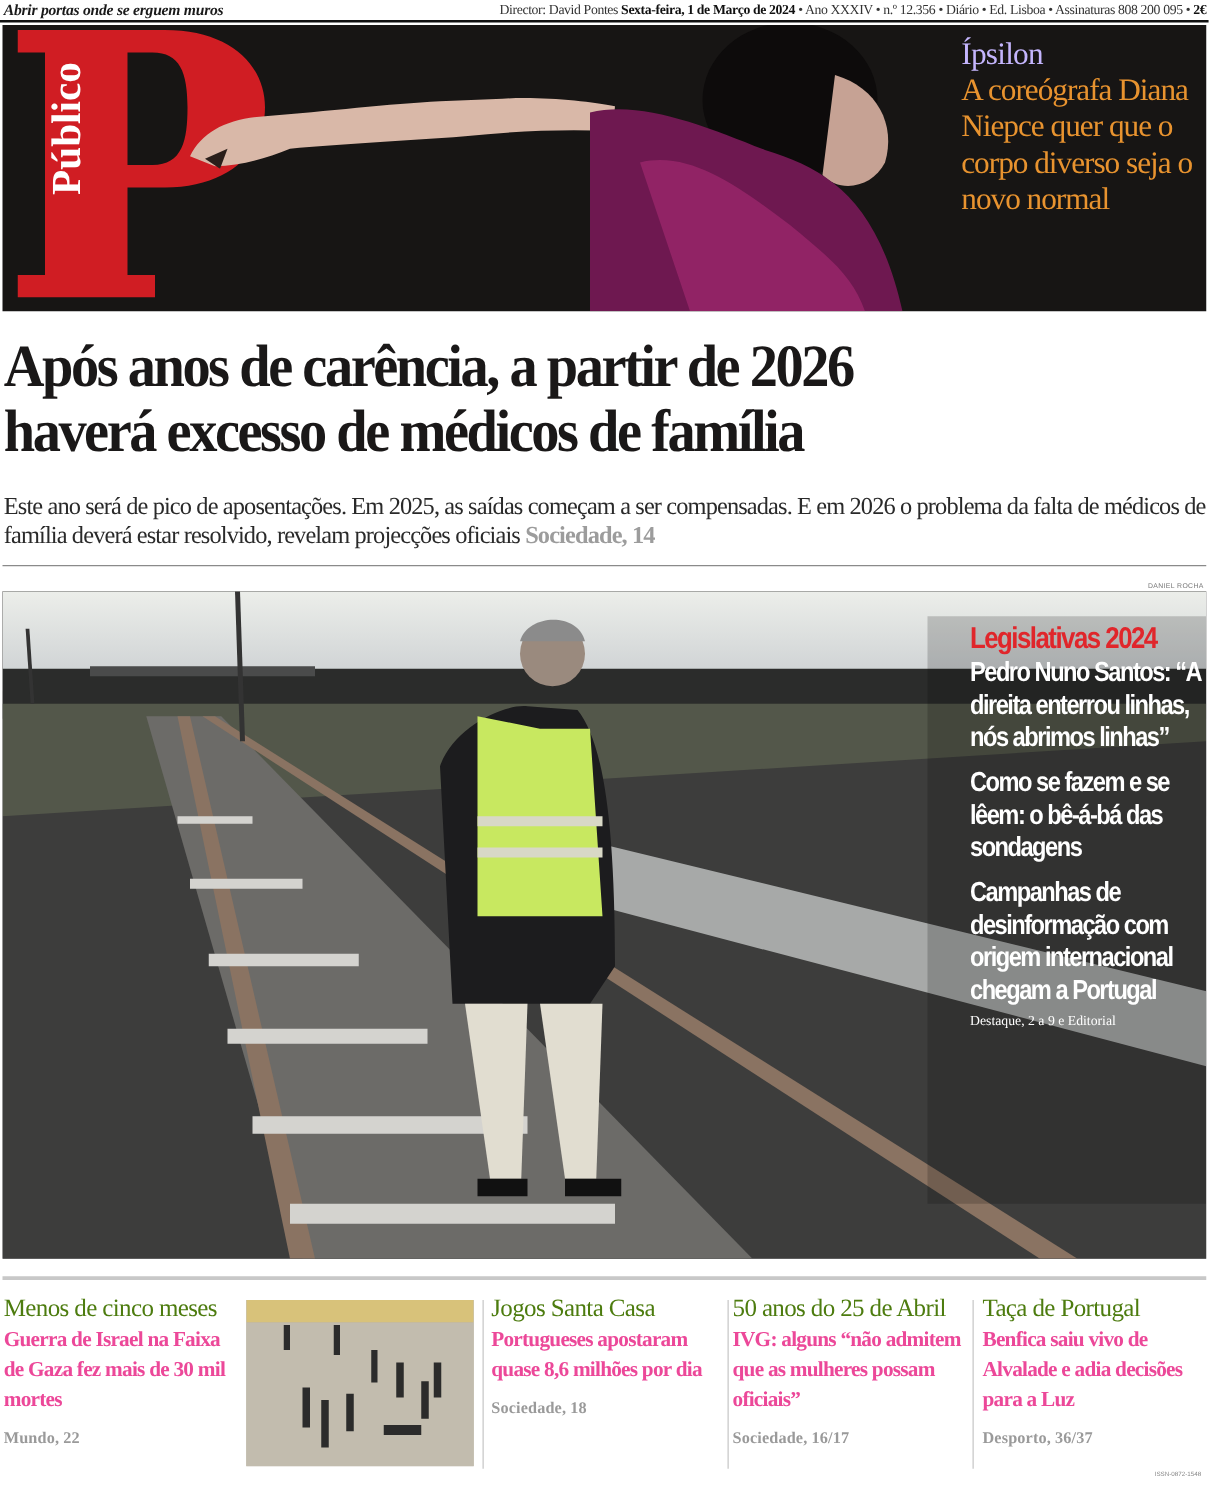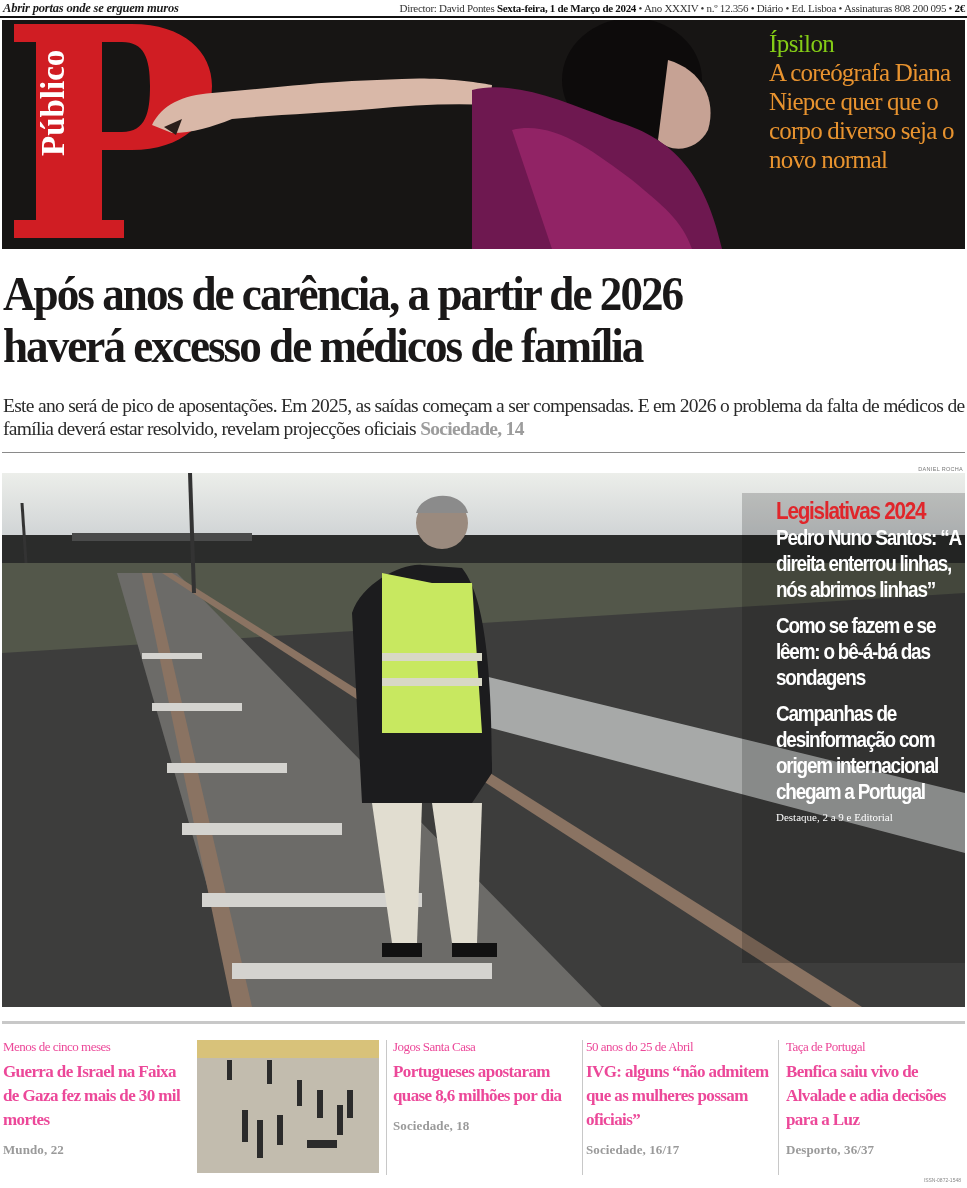--- a/index.html
+++ b/index.html
@@ -12,21 +12,21 @@
   .masthead-info { font-size: 11px; color: #333; white-space: nowrap; letter-spacing: -0.3px; }
   .masthead-info b { color: #111; }
 
   
   .banner { position: absolute; left: 2px; top: 20px; width: 963px; height: 229px; background: #171514; overflow: hidden; }
   .logo-p { position: absolute; left: 12px; top: 4px; width: 200px; height: 214px; }
   .logo-word { position: absolute; left: 32px; top: 10px; width: 40px; height: 128px; }
   .dancer-arm { position: absolute; left: 150px; top: 55px; width: 340px; height: 60px; }
   .dancer { position: absolute; left: 470px; top: 0; width: 280px; height: 229px; }
   .ipsilon { position: absolute; left: 767px; top: 10px; width: 190px; }
-  .ipsilon-kicker { color: #84cc16; font-size: 25px; line-height: 28px; letter-spacing: -0.6px; }
+  .ipsilon-kicker { color: #c4b5fd; font-size: 25px; line-height: 28px; letter-spacing: -0.6px; }
   .ipsilon-head { color: #e8932f; font-size: 25px; line-height: 29px; letter-spacing: -0.8px; }
 
   
   .headline { position: absolute; left: 3px; top: 268px; width: 962px; font-weight: bold; font-size: 48px; line-height: 52px; letter-spacing: -2.1px; color: #1a1818; transform: scaleX(0.94); transform-origin: left top; white-space: nowrap; }
   .standfirst { position: absolute; left: 3px; top: 394px; width: 962px; font-size: 19.5px; line-height: 23px; color: #2a2a2a; letter-spacing: -0.7px; }
   .standfirst .ref { color: #9c9c9c; font-weight: bold; }
   .rule1 { position: absolute; left: 2px; top: 452px; width: 963px; height: 1px; background: #8a8a8a; }
 
   
   .credit { position: absolute; right: 4px; top: 466px; font-family: "Liberation Sans", sans-serif; font-size: 5.5px; color: #777; letter-spacing: 0.3px; }
@@ -36,21 +36,21 @@
   .leg { position: absolute; left: 752px; top: 497px; width: 200px; font-family: "Liberation Sans", "DejaVu Sans", sans-serif; font-weight: bold; color: #fff; letter-spacing: -1.4px; margin-left: 24px; }
   .leg .kicker { color: #e0262b; font-size: 24px; line-height: 28px; }
   .leg .h { font-size: 22px; line-height: 26px; margin-bottom: 10px; transform: scaleX(0.86); transform-origin: left top; width: 232px; }
   .leg .kicker { transform: scaleX(0.86); transform-origin: left top; width: 232px; }
   .leg .dest { font-family: "Liberation Serif", serif; font-size: 11px; letter-spacing: 0; font-weight: normal; margin-top: -4px; }
 
   .rule2 { position: absolute; left: 2px; top: 1021px; width: 963px; height: 3px; background: #c8c8c8; }
 
   
   .story { position: absolute; top: 1036px; }
-  .story .kick { color: #ec4899; font-size: 13px; line-height: 22px; letter-spacing: -0.5px; white-space: nowrap; }
+  .story .kick { color: #4d7c0f; font-size: 20px; line-height: 22px; letter-spacing: -0.5px; white-space: nowrap; }
   .story .title { font-weight: bold; font-size: 17px; line-height: 24px; color: #ec4899; letter-spacing: -0.6px; margin-top: 2px; }
   .story .sec { font-size: 13px; color: #9a9a9a; margin-top: 10px; font-weight: bold; letter-spacing: 0.1px; }
   .vline { position: absolute; top: 1040px; width: 1px; height: 135px; background: #c8c8c8; }
   .thumb { position: absolute; left: 197px; top: 1040px; width: 182px; height: 133px; overflow: hidden; background: #b9b1a0; }
   .issn { position: absolute; right: 6px; top: 1177px; font-family: "Liberation Sans", sans-serif; font-size: 5px; color: #888; }
 </style>
 </head>
 <body>
 
 <div class="topbar">

